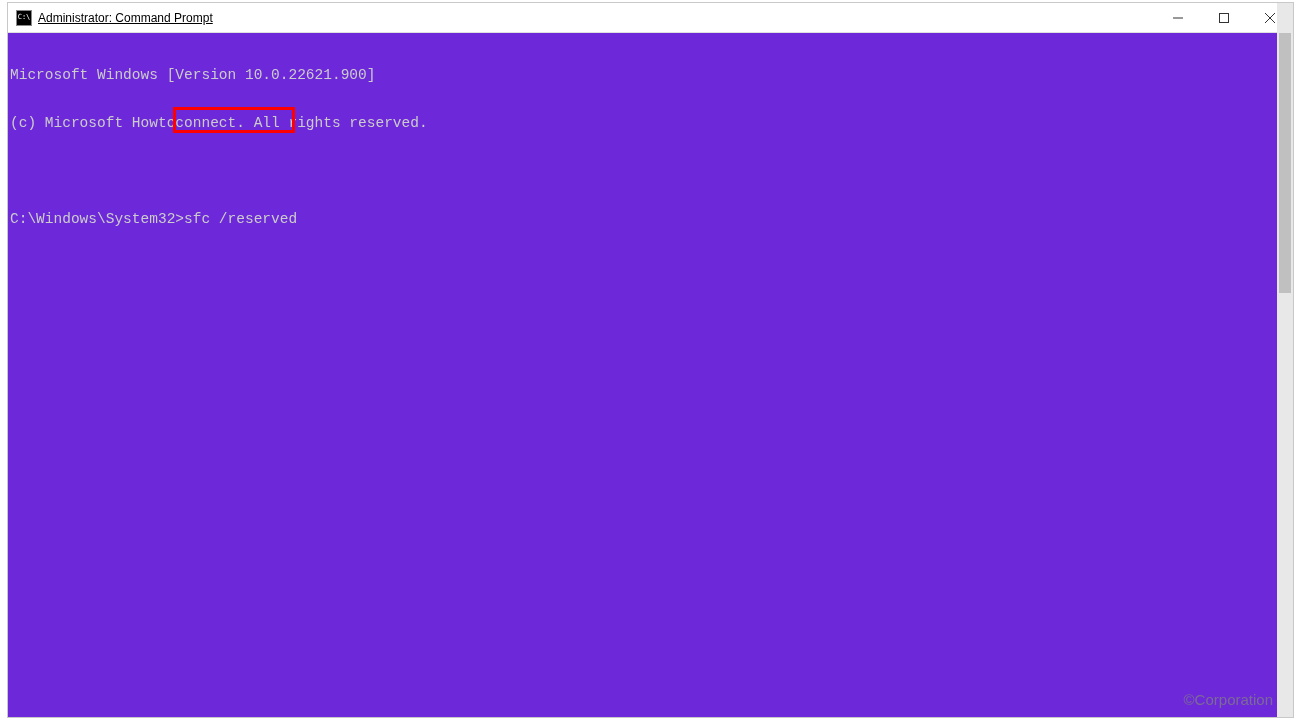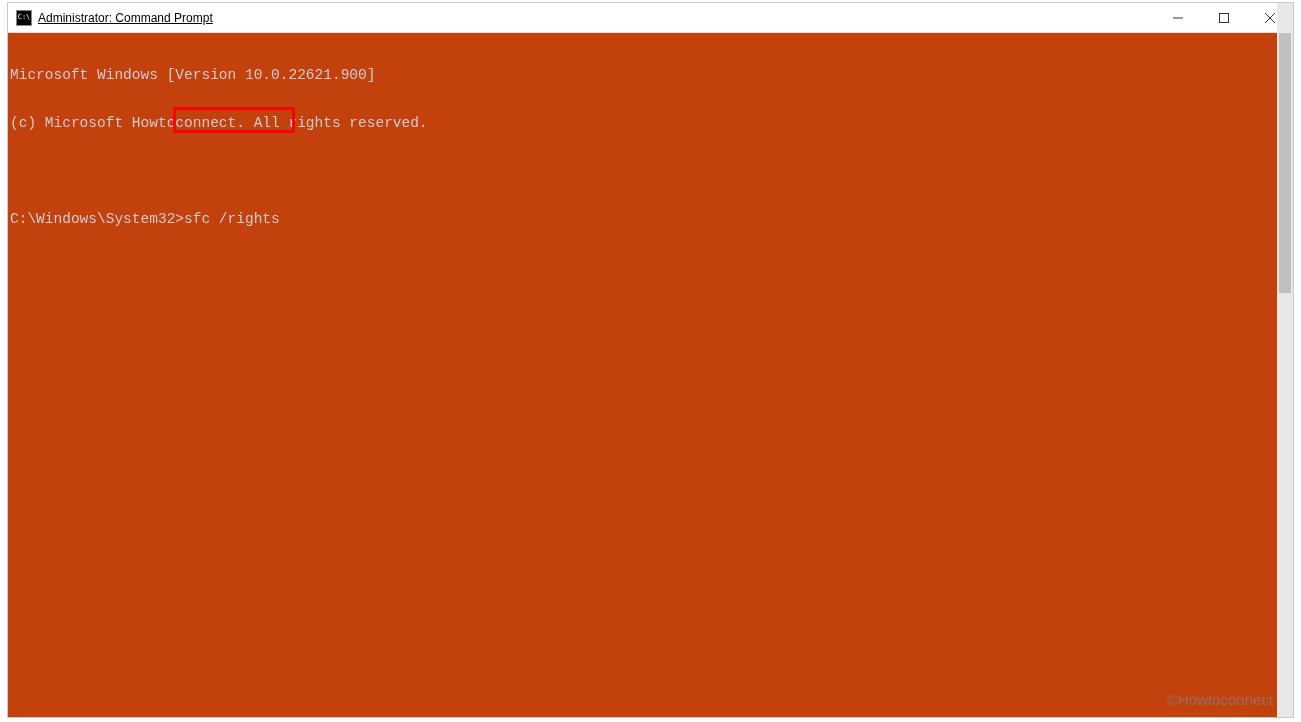--- a/index.html
+++ b/index.html
@@ -71,21 +71,21 @@
     }
     .win-btn svg {
       width: 10px;
       height: 10px;
       stroke: #333;
       stroke-width: 1;
       fill: none;
     }
     .terminal {
       flex: 1;
-      background: #c2410c;
+      background: #6d28d9;
       color: #cccccc;
       font-family: Consolas, "Courier New", monospace;
       font-size: 14.5px;
       line-height: 16px;
       padding: 2px 3px 0 2px;
       white-space: pre;
       position: relative;
       overflow: hidden;
     }
     .term-line {
@@ -155,21 +155,21 @@
             <line x1="0" y1="0" x2="10" y2="10"></line>
             <line x1="10" y1="0" x2="0" y2="10"></line>
           </svg>
       </div>
     </div>
   </div>
   <div class="terminal">
     <span class="term-line">Microsoft Windows [Version 10.0.22621.900]</span>
     <span class="term-line">(c) Microsoft Howtoconnect. All rights reserved.</span>
     <div class="blank-line"></div>
-    <span class="term-line"><span>C:\Windows\System32&gt;</span><span>sfc /rights</span></span>
+    <span class="term-line"><span>C:\Windows\System32&gt;</span><span>sfc /reserved</span></span>
     <div class="highlight-box"></div>
   </div>
   <div class="scrollbar">
     <div class="scrollthumb"></div>
   </div>
 </div>
 
-<div class="watermark">©Howtoconnect</div>
+<div class="watermark">©Corporation</div>
 
 </body></html>

